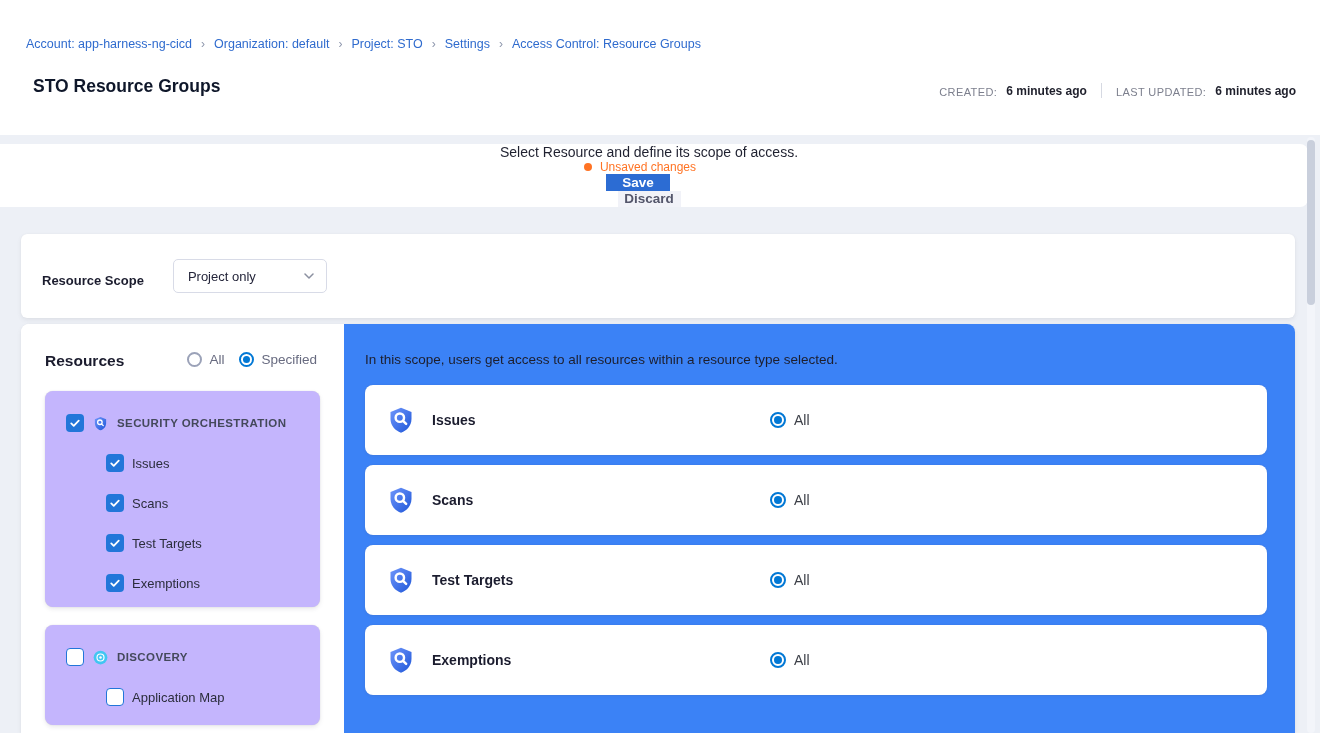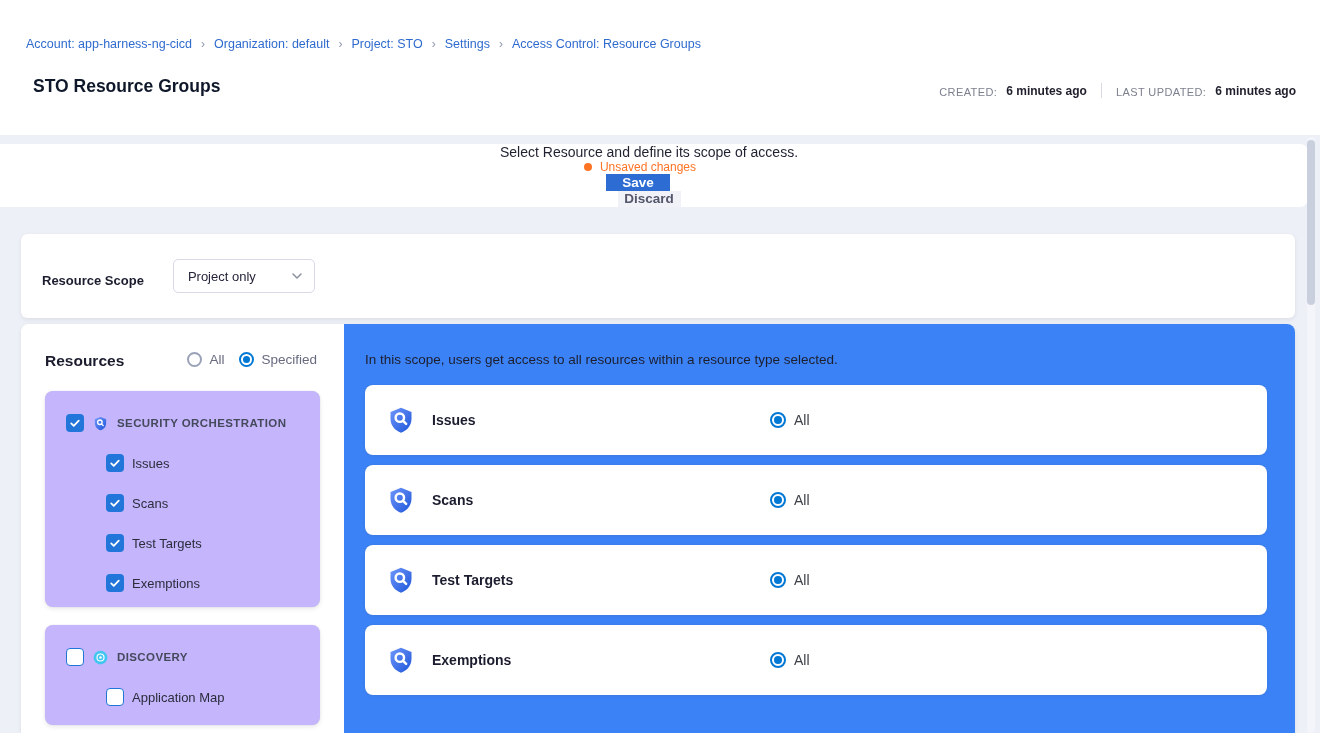--- a/index.html
+++ b/index.html
@@ -30,21 +30,21 @@
   .unsaved-dot { width:8px; height:8px; border-radius:50%; background:#ff7324; }
   .btn { height:33px; border:none; border-radius:0; font-weight:700; font-size:13.5px; font-family:inherit; cursor:pointer; }
   .btn-save { width:64px; background:#2c6cd3; color:#fff; margin-right:22px; }
   .btn-discard { width:63px; background:#f1f2f8; color:#54566b; }
 
   
   .scope-card { position:absolute; top:234px; left:21px; width:1274px; height:84px; background:#fff;
                 border-radius:6px; box-shadow:0 2px 4px rgba(96,97,112,.10), 0 0 1px rgba(40,41,61,.08);
                 display:flex; align-items:center; padding-left:21px; }
   .scope-label { font-size:13px; font-weight:700; color:#1b1c2e;margin-top:9px; }
-  .scope-select { margin-left:29px; width:142px; height:34px; border:1px solid #d8dbe7; border-radius:5px;
+  .scope-select { margin-left:29px; width:154px; height:34px; border:1px solid #d8dbe7; border-radius:5px;
                   background:#fff; display:flex; align-items:center; padding:0 12px 0 14px; cursor:pointer; }
   .scope-select-value { font-size:13px; color:#24253a; flex:1; }
 
   
   .container { position:absolute; top:324px; left:21px; width:1274px; height:409px; background:#fff;
                border-radius:8px 8px 0 0; box-shadow:0 2px 4px rgba(96,97,112,.10), 0 0 1px rgba(40,41,61,.08);
                overflow:hidden; }
 
   .left-col { position:absolute; left:0; top:0; width:323px; height:100%; background:#fff; }
   .res-header { position:absolute; left:24px; top:28px; width:272px; display:flex; align-items:flex-start; }

